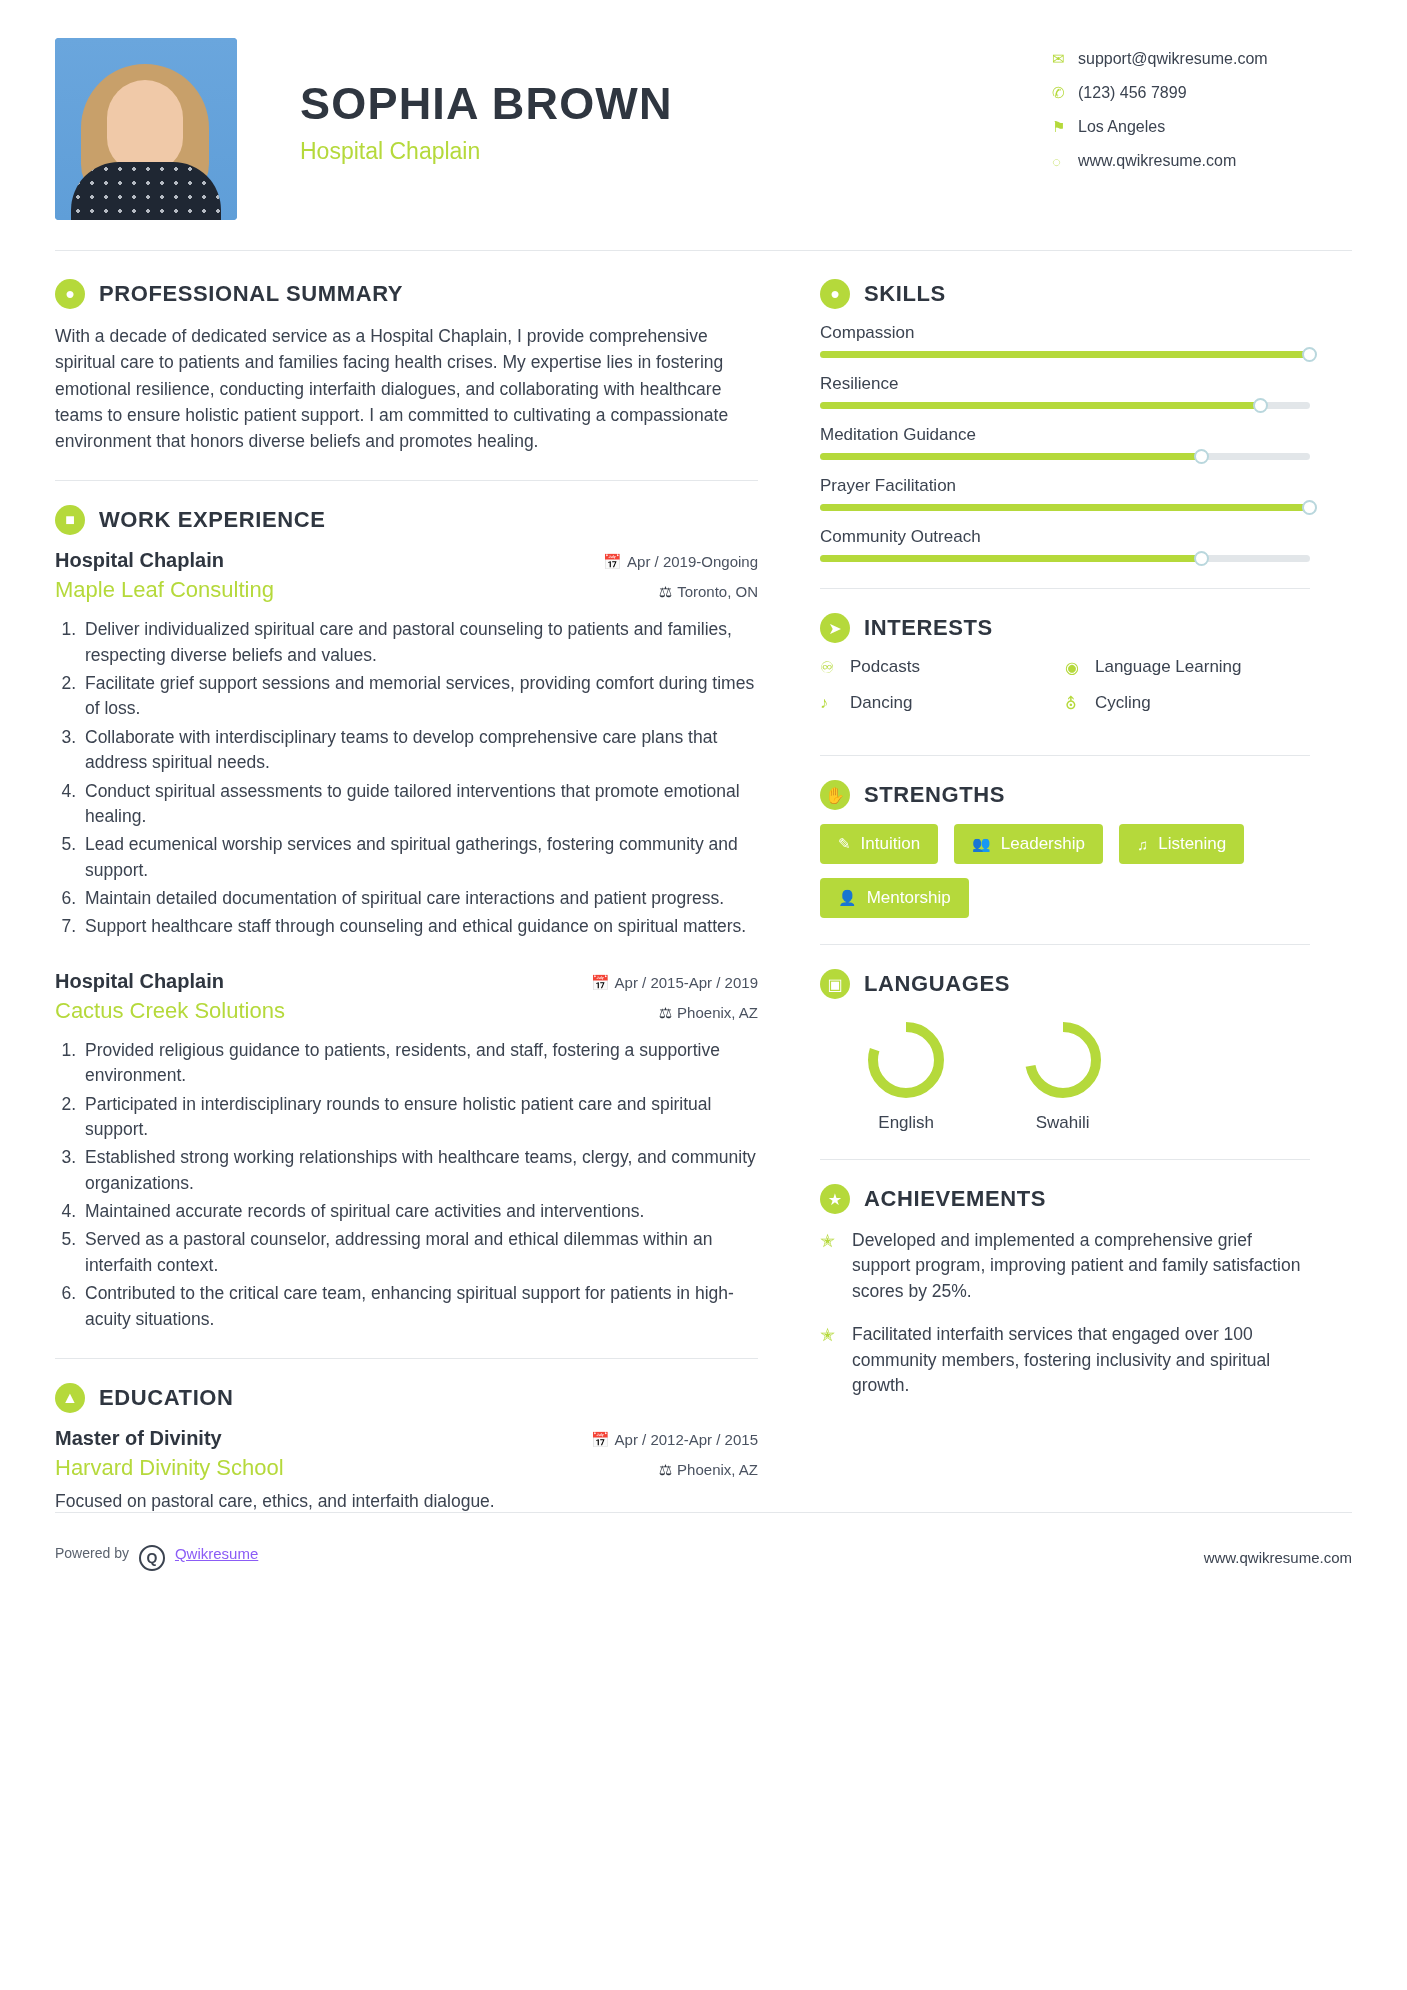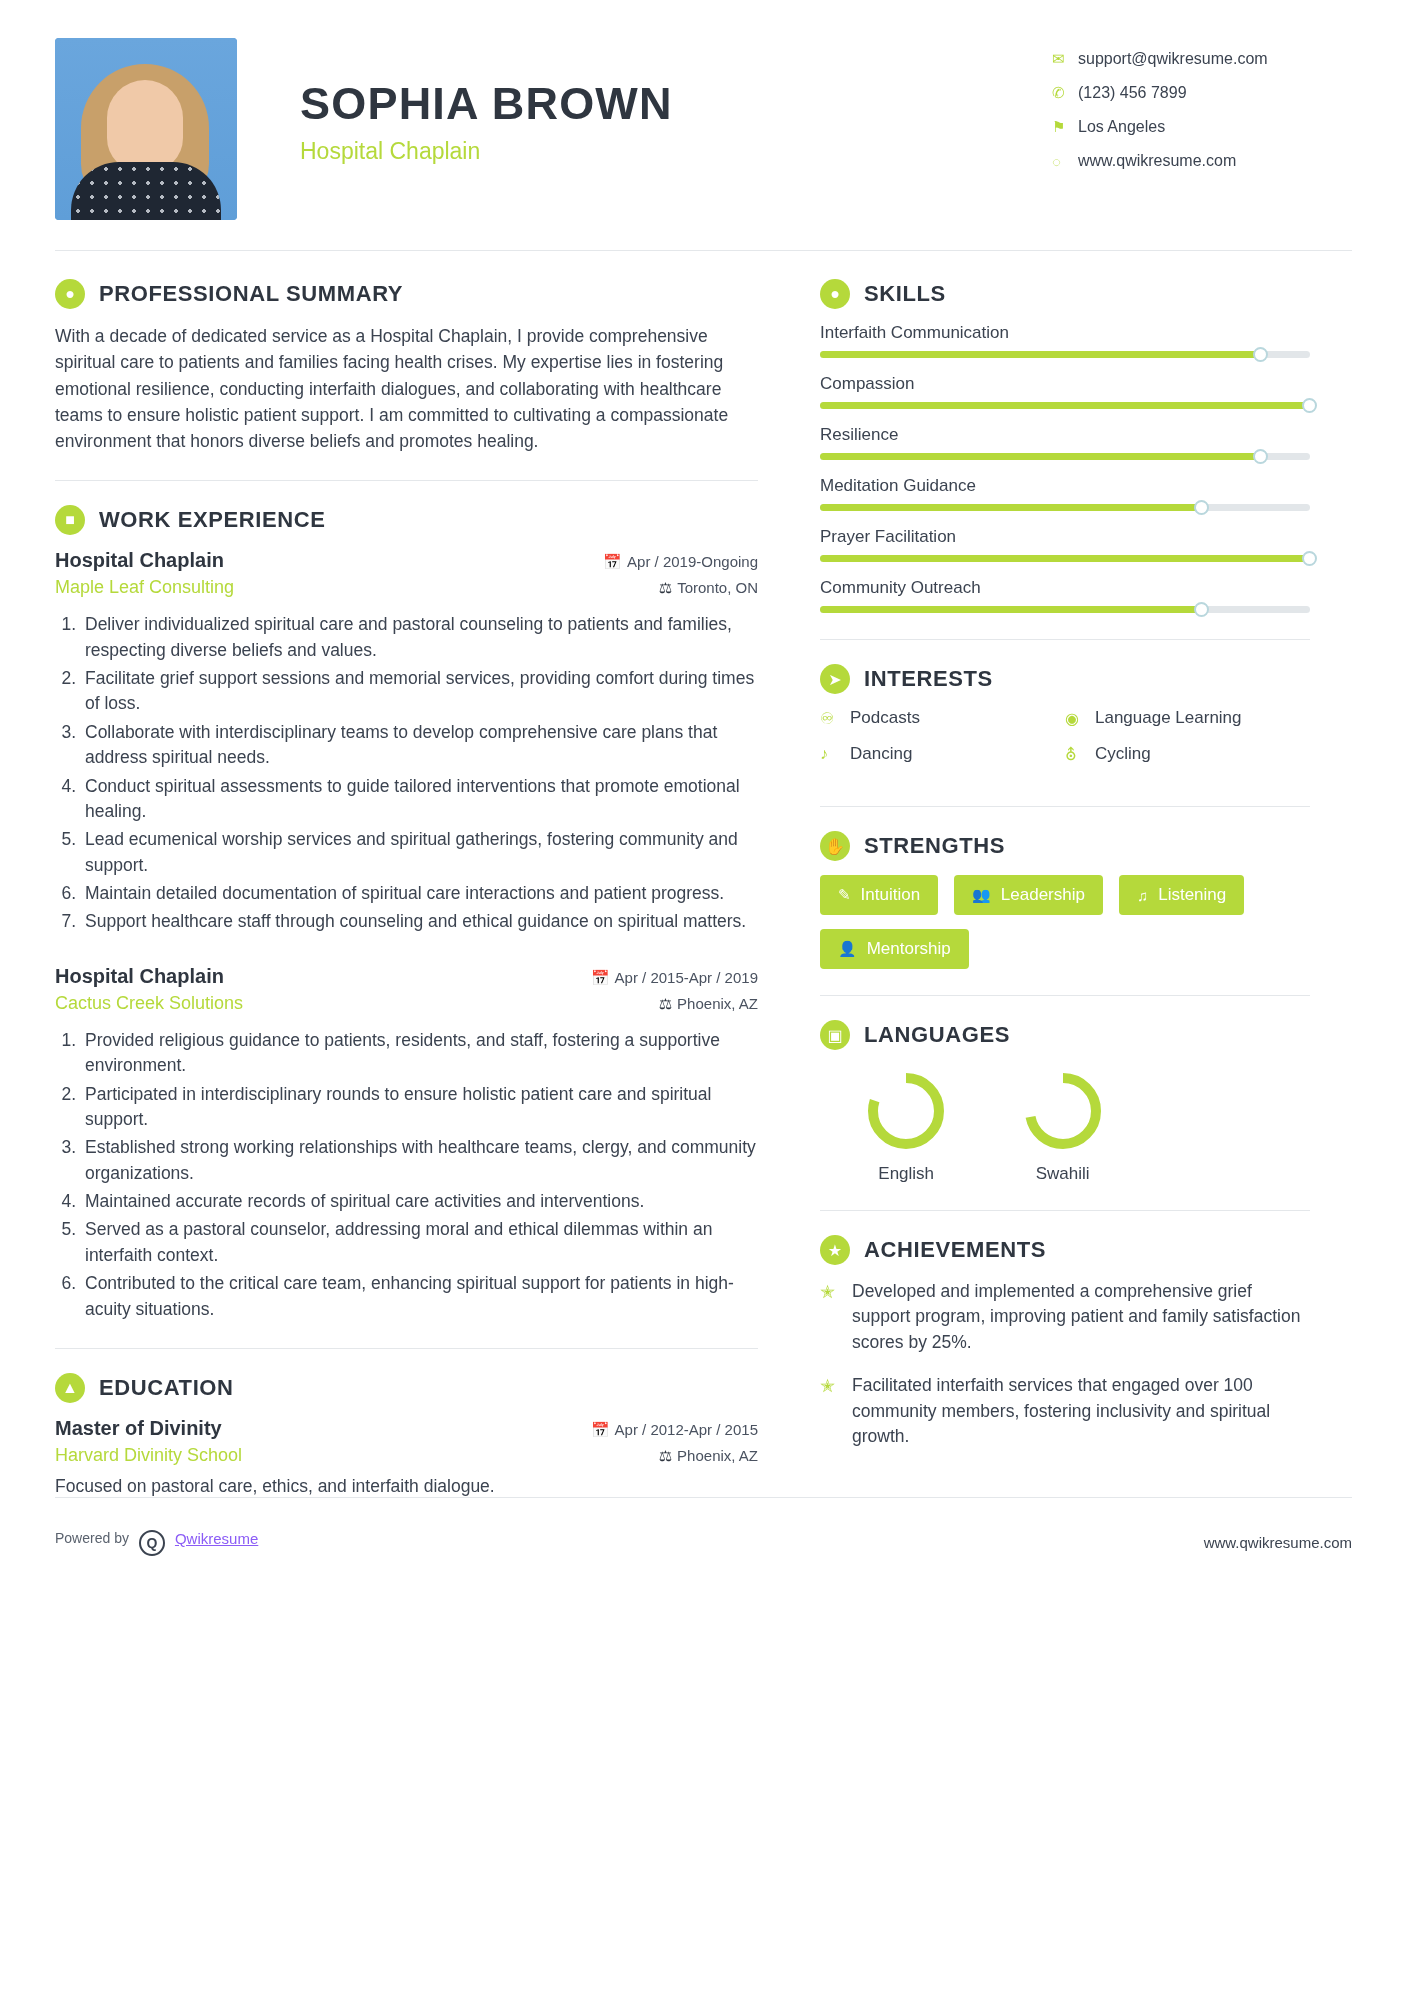--- a/index.html
+++ b/index.html
@@ -99,21 +99,21 @@
     line-height: 1.5;
     color: #3b4350;
   }
   .divider { height: 1px; background: #e4e7ea; margin: 26px 0 24px 0; }
   .job { margin-top: 4px; }
   .job-top { display: flex; justify-content: space-between; align-items: baseline; }
   .job-title { font-size: 20px; font-weight: 600; color: #2f3640; }
   .job-meta { font-size: 15px; color: #4a5260; white-space: nowrap; }
   .job-meta .mi { color: #2f3640; margin-right: 5px; }
   .job-sub { display: flex; justify-content: space-between; align-items: baseline; margin-top: 5px; }
-  .job-company { font-size: 18px; color: #b5d93b; }
+  .job-company { font-size: 22px; color: #b5d93b; }
   ol.bullets { margin: 14px 0 0 26px; }
   ol.bullets li {
     font-size: 17.5px;
     line-height: 1.45;
     color: #3b4350;
     margin-bottom: 3px;
     padding-left: 4px;
   }
   .job + .job { margin-top: 30px; }
   .edu-desc { font-size: 17.5px; color: #3b4350; margin-top: 10px; }
@@ -305,27 +305,20 @@
     </div>
 
     <div class="right">
 
       <div class="sec-head">
         <div class="sec-ico">●</div>
         <div class="sec-title">SKILLS</div>
       </div>
 
       <div class="skill">
-        <div class="skill-name">Interfaith Communication</div>
-        <div class="bar">
-          <div class="fill" style="width:90%"></div>
-            <div class="knob" style="left:90%"></div>
-        </div>
-      </div>
-      <div class="skill">
         <div class="skill-name">Compassion</div>
         <div class="bar">
           <div class="fill" style="width:100%"></div>
             <div class="knob" style="left:100%"></div>
         </div>
       </div>
       <div class="skill">
         <div class="skill-name">Resilience</div>
         <div class="bar">
           <div class="fill" style="width:90%"></div>

